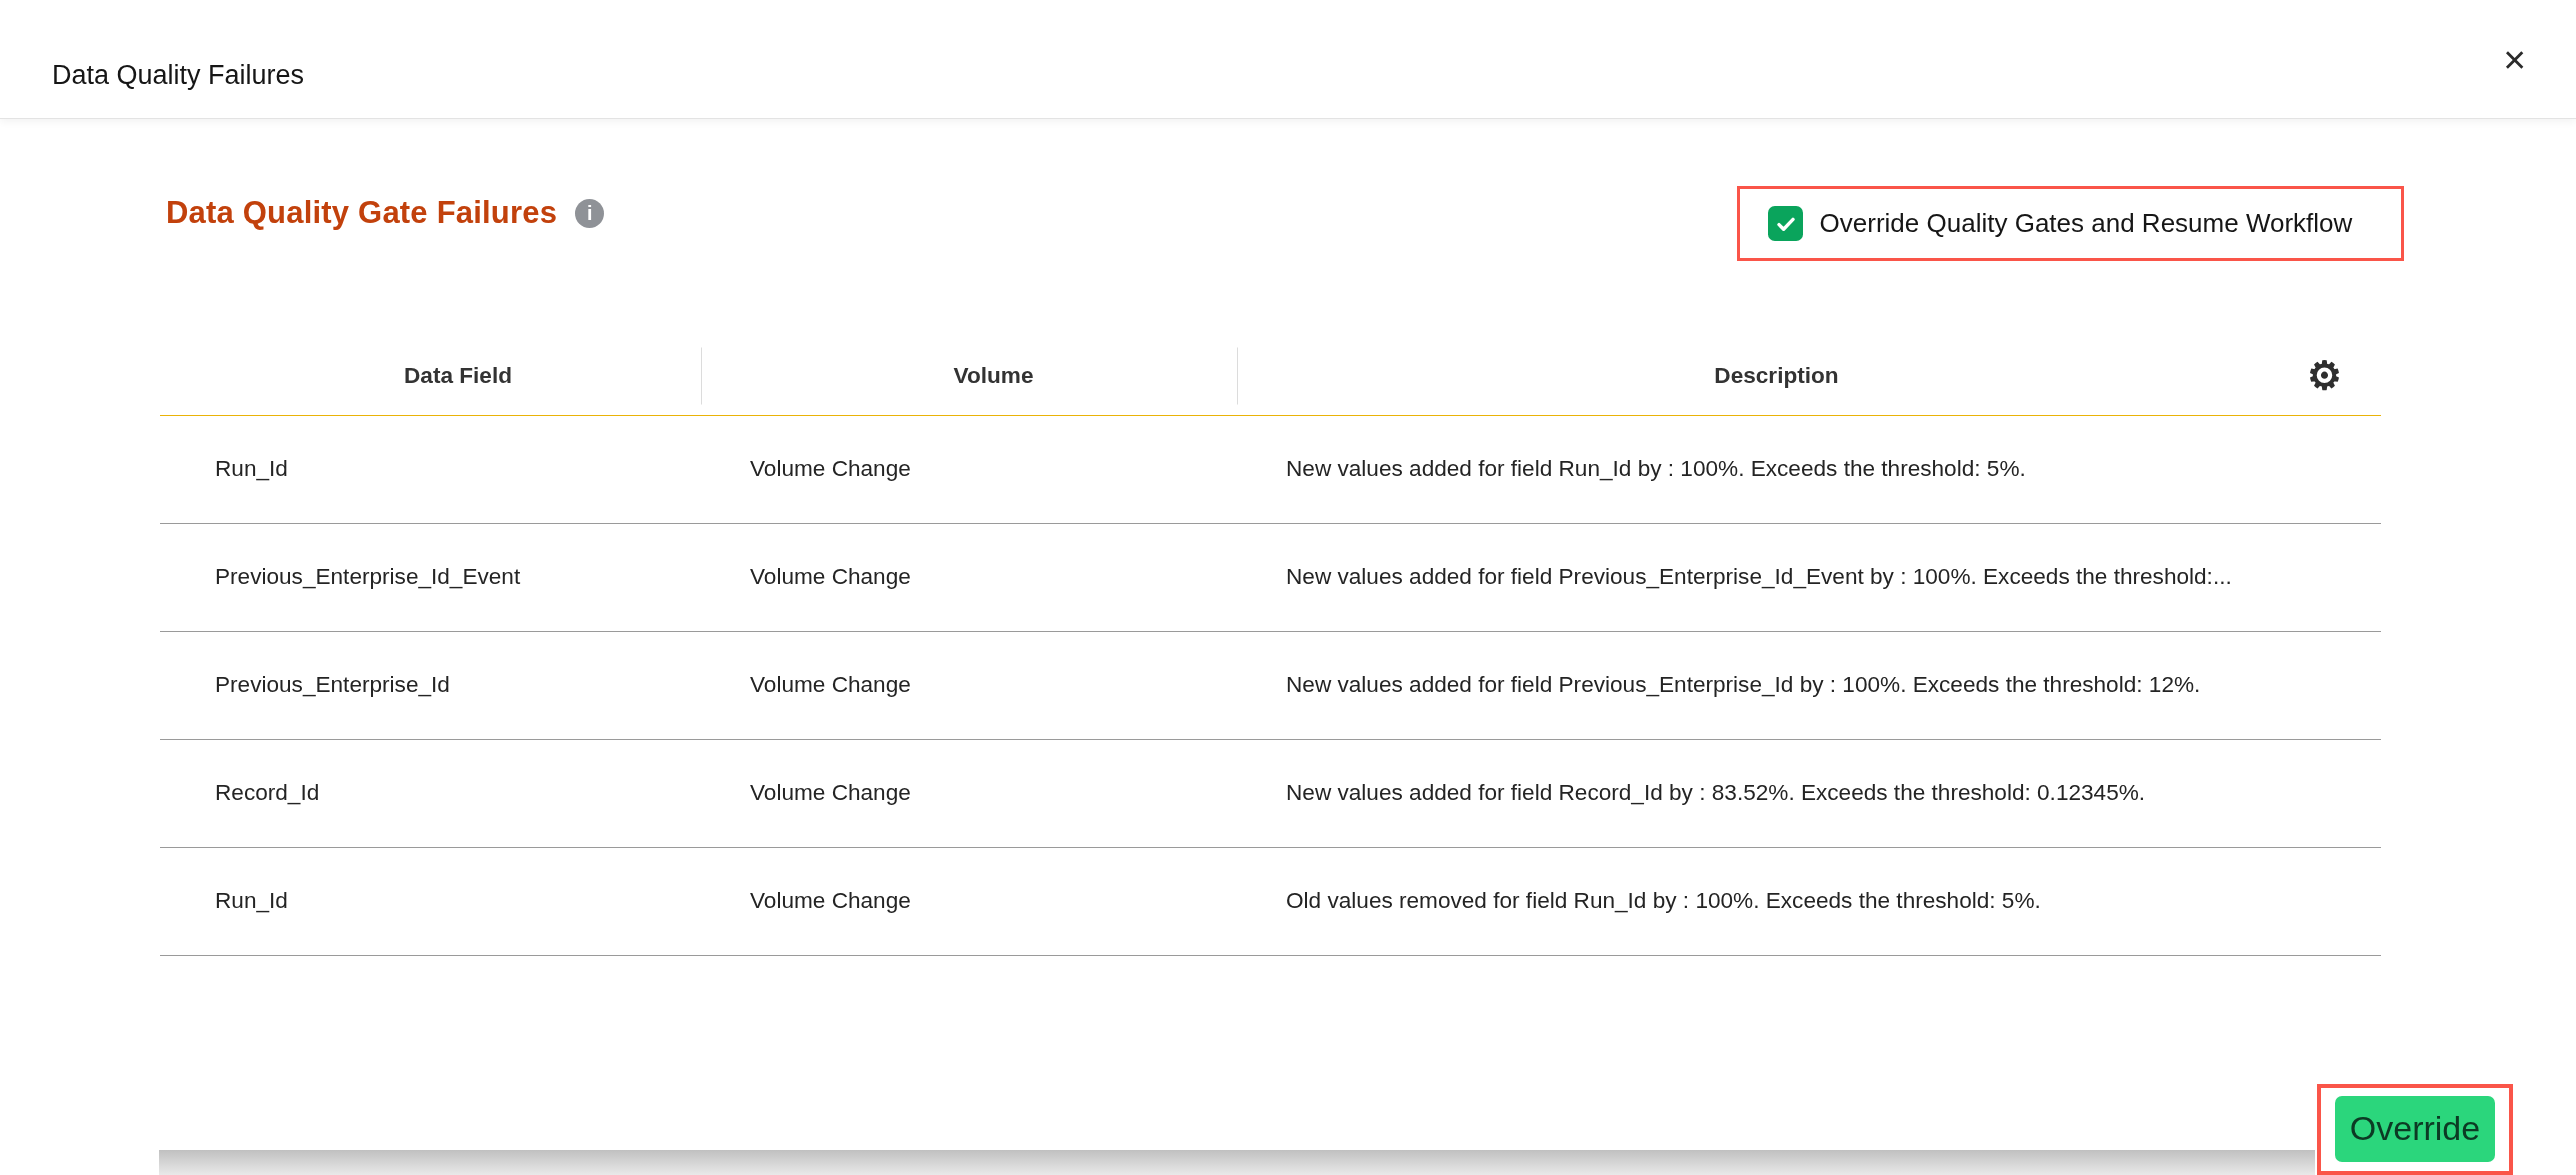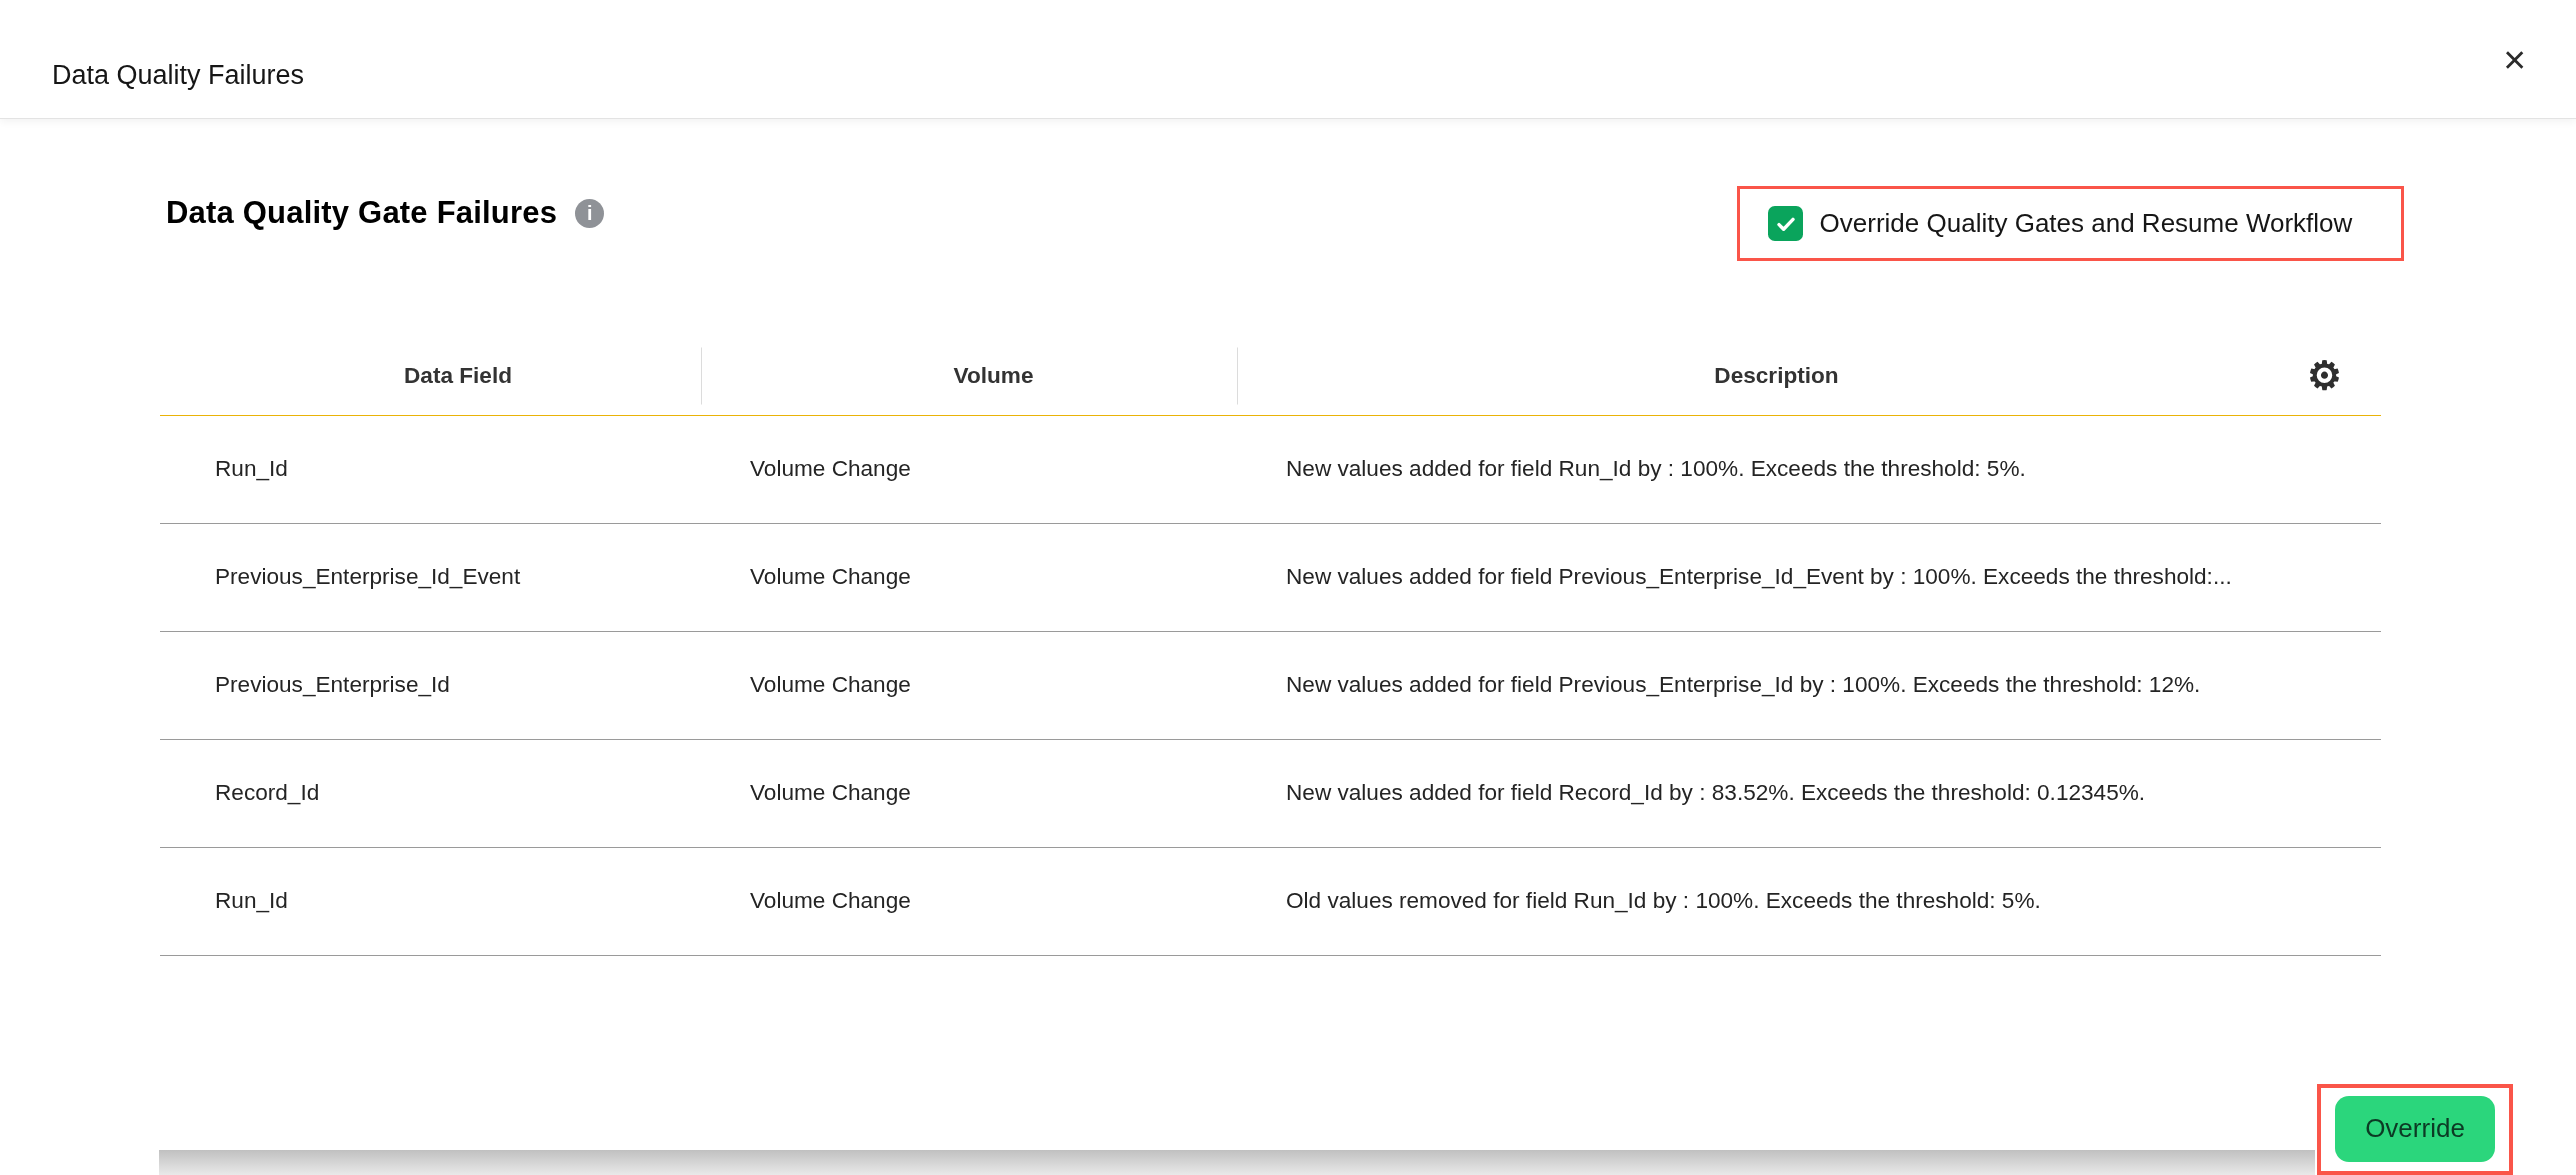--- a/index.html
+++ b/index.html
@@ -51,21 +51,21 @@
     position: absolute;
     left: 166px; top: 195px;
     display: flex;
     align-items: center;
     gap: 18px;
   }
   .section-title {
     margin: 0;
     font-size: 31px;
     font-weight: 700;
-    color: #000000;
+    color: #c2410c;
     letter-spacing: 0.2px;
   }
   .info-icon {
     width: 29px; height: 29px;
     border-radius: 50%;
     background: #8f9297;
     color: #ffffff;
     font-size: 19.6px;
     font-weight: 700;
     display: flex;
@@ -185,23 +185,23 @@
     background: #ffffff;
     display: flex;
     justify-content: center;
     align-items: flex-start;
     padding-top: 7.5px;
     z-index: 2;
   }
   .override-btn {
     width: 160px; height: 66px;
     border: none;
-    border-radius: 14px;
+    border-radius: 7px;
     background: var(--button-green, #2bd67c);
-    font-size: 26px;
+    font-size: 34px;
     color: #0c3a24;
     font-family: inherit;
     cursor: pointer;
   }
 </style>
 </head>
 <body>
 
 <div class="modal">
 

